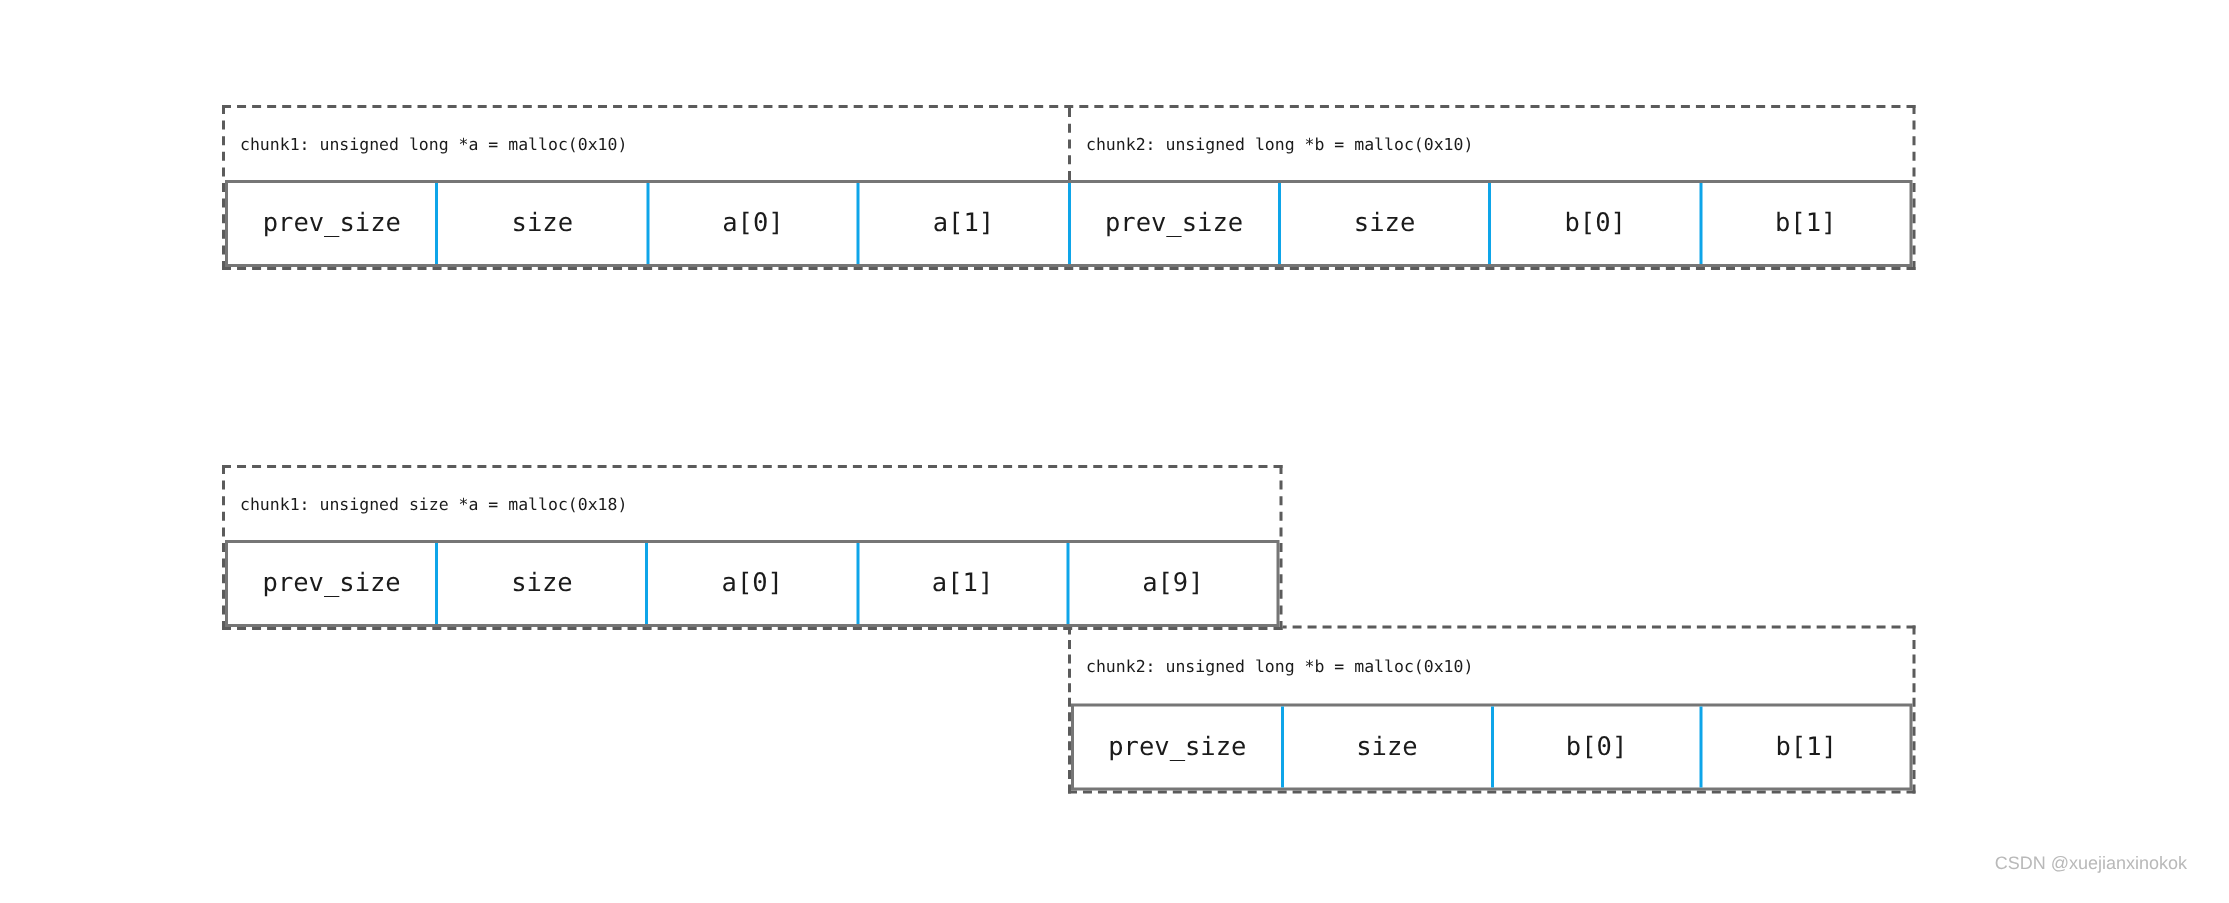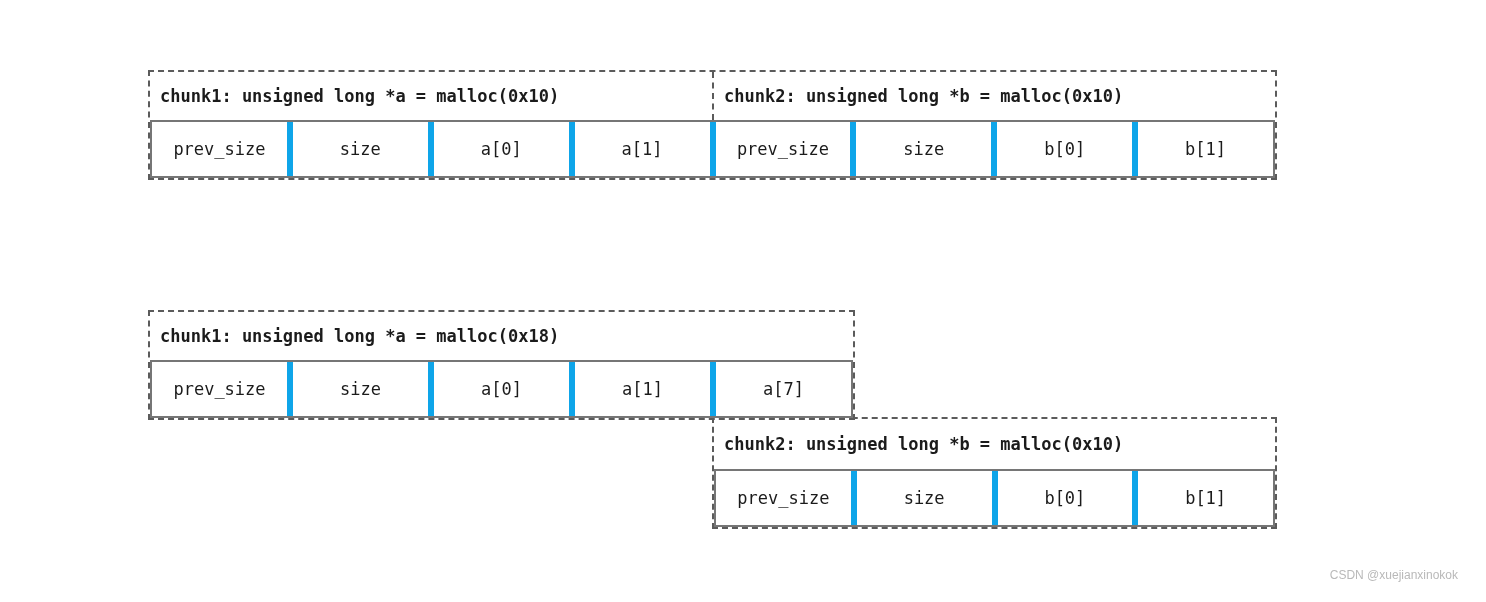--- a/index.html
+++ b/index.html
@@ -23,44 +23,43 @@
   .label-row {
     display: flex;
     height: 48px;
     align-items: center;
   }
   .chunk-label {
     display: flex;
     align-items: center;
     height: 100%;
     padding-left: 10px;
-    font-size: 17px;
+    font-size: 11px;
     color: #1b1b1b;
     white-space: nowrap;
     box-sizing: border-box;
-    font-weight: bold;
   }
   .label-divider {
     border-left: 2px dashed #5b5b5b;
   }
   .cells-row {
     display: flex;
     height: 58px;
     border: 2px solid #767676;
     box-sizing: border-box;
     text-align: center;
   }
   .mem-cell {
     flex: 1;
     display: flex;
     align-items: center;
     justify-content: center;
     font-size: 17px;
     color: #1b1b1b;
-    border-left: 6px solid #0ea5e9;
+    border-left: 2px solid #0ea5e9;
     box-sizing: border-box;
     white-space: nowrap;
   }
   .mem-cell:first-child {
     border-left: none;
   }
   
   #top-diagram {
     left: 148px;
     top: 70px;
@@ -112,28 +111,28 @@
     <div class="mem-cell">a[1]</div>
     <div class="mem-cell">prev_size</div>
     <div class="mem-cell">size</div>
     <div class="mem-cell">b[0]</div>
     <div class="mem-cell">b[1]</div>
   </div>
 </div>
 
 <div id="bottom-chunk1" class="chunk-box">
   <div class="label-row">
-    <div class="chunk-label">chunk1: unsigned long *a = malloc(0x18)</div>
+    <div class="chunk-label">chunk1: unsigned size *a = malloc(0x18)</div>
   </div>
   <div class="cells-row">
     <div class="mem-cell">prev_size</div>
     <div class="mem-cell">size</div>
     <div class="mem-cell">a[0]</div>
     <div class="mem-cell">a[1]</div>
-    <div class="mem-cell">a[7]</div>
+    <div class="mem-cell">a[9]</div>
   </div>
 </div>
 
 <div id="bottom-chunk2" class="chunk-box">
   <div class="label-row">
     <div class="chunk-label">chunk2: unsigned long *b = malloc(0x10)</div>
   </div>
   <div class="cells-row">
     <div class="mem-cell">prev_size</div>
     <div class="mem-cell">size</div>

